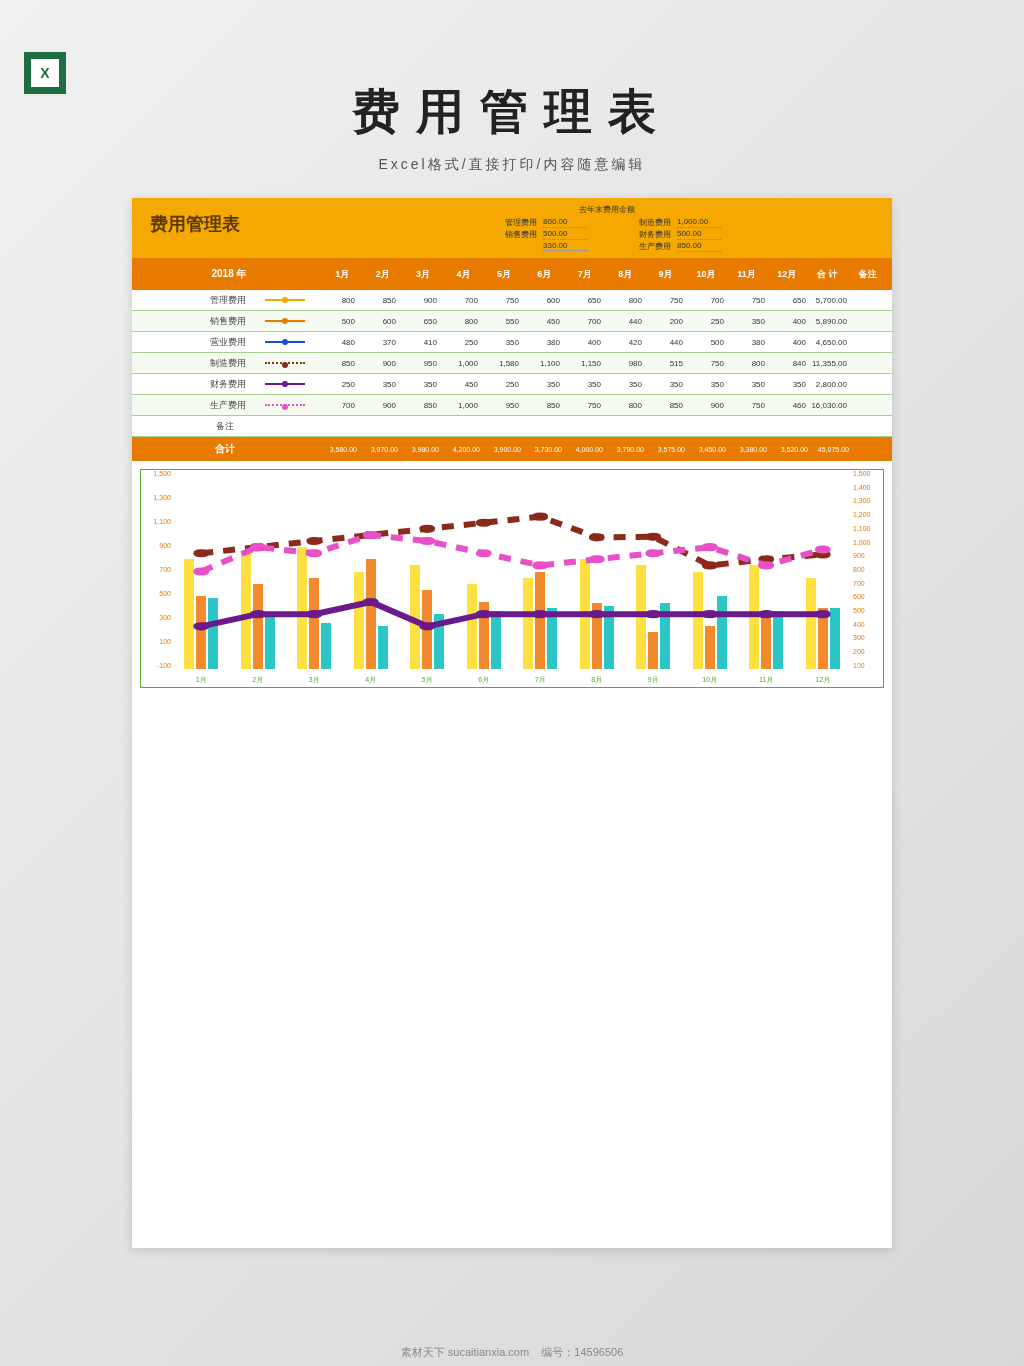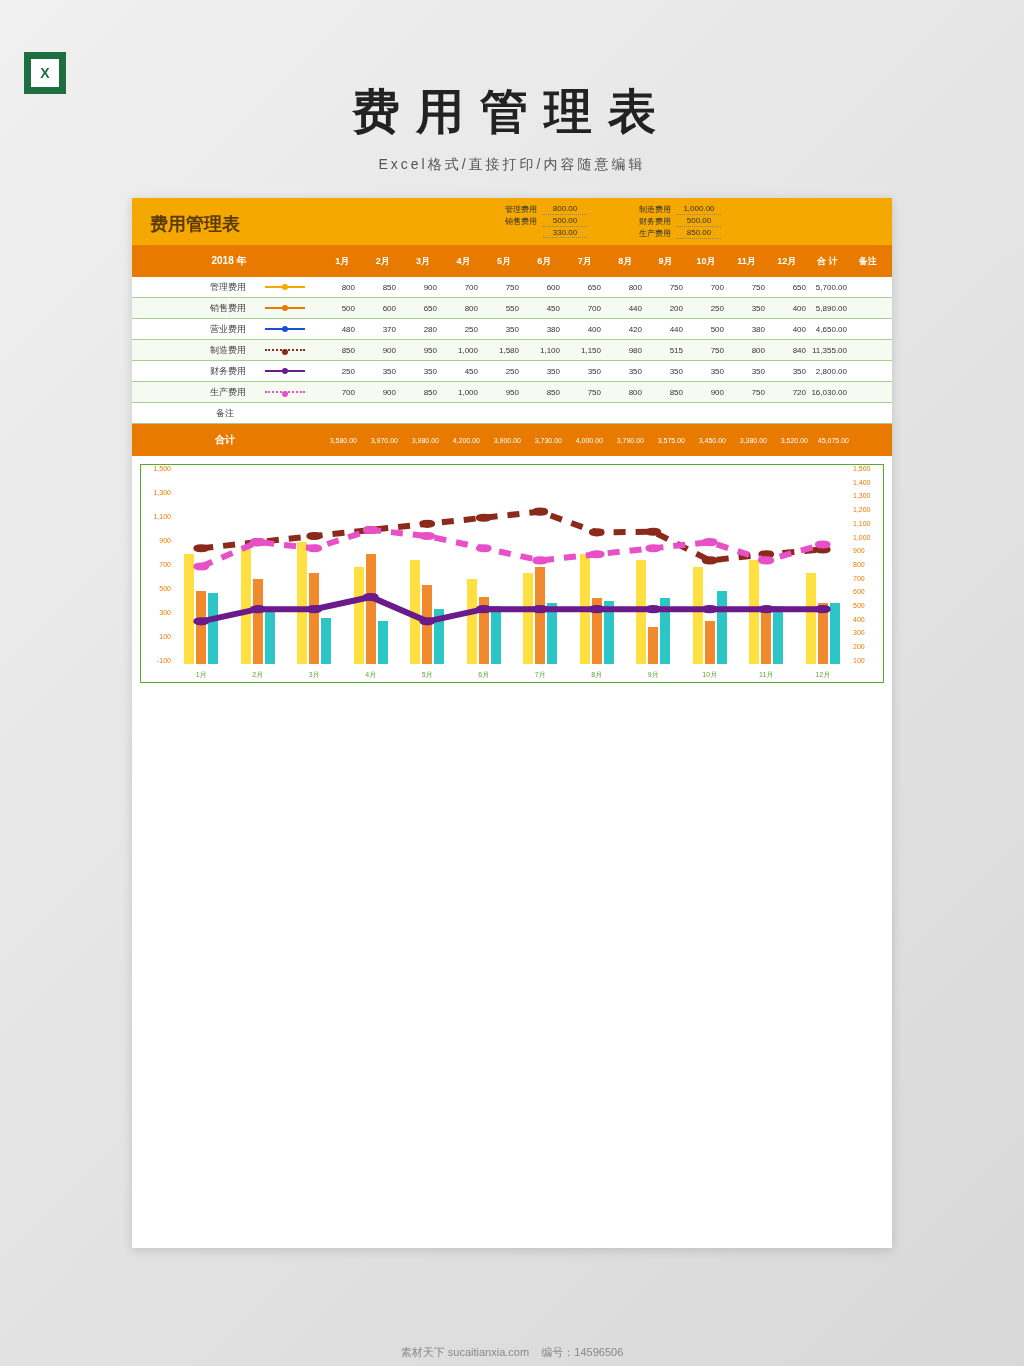--- a/index.html
+++ b/index.html
@@ -11,35 +11,35 @@
 .page{width:760px;height:1050px;margin:0 auto;background:#fff;box-shadow:0 2px 10px rgba(0,0,0,.15)}
 .header-band{background:#f4a800;padding:6px 8px}
 .header-top{display:flex;align-items:flex-start}
 .sheet-title{font-size:18px;font-weight:bold;color:#5a3a00;padding:8px 0 0 10px;width:190px}
 .last-year-block{flex:1;font-size:8px;color:#333}
 .last-year-title{text-align:center;margin-bottom:2px}
 .ly-grid{display:flex;gap:40px;justify-content:center}
 .ly-col{display:flex;flex-direction:column;gap:1px}
 .ly-row{display:flex;gap:6px}
 .ly-label{width:44px;text-align:right}
-.ly-val{width:44px;text-align:center;border-bottom:1px dotted #888}
+.ly-val{width:44px;text-align:left;border-bottom:1px dotted #888}
 .orange-bar{background:#e87a00;height:20px;display:flex;align-items:center;padding:16px 4px}
 .year-label{color:#fff;font-size:10px;font-weight:bold;width:186px;text-align:center}
 .month-hdr{flex:1;display:flex}
 .month-hdr span{flex:1;text-align:center;color:#fff;font-size:9px;font-weight:bold}
 .data-rows{}
 .data-row{display:flex;height:21px;align-items:center;border-bottom:1px solid #a8d090;background:#fff}
 .data-row:nth-child(even){background:#f6fbf2}
 .row-name{width:120px;text-align:right;padding-right:6px;font-size:9px;color:#444}
 .legend-mark{width:66px;display:flex;align-items:center;justify-content:center}
 .legend-line{width:40px;height:2px;position:relative}
 .legend-dot{width:6px;height:6px;border-radius:50%;position:absolute;top:-2px;left:17px}
 .row-vals{flex:1;display:flex}
 .row-vals span{flex:1;text-align:right;padding-right:4px;font-size:8px;color:#333}
-.total-row{background:#e87a00;height:32px;display:flex;align-items:center}
+.total-row{background:#e87a00;height:24px;display:flex;align-items:center}
 .total-label{width:186px;text-align:center;color:#fff;font-size:10px;font-weight:bold}
 .total-vals{flex:1;display:flex}
 .total-vals span{flex:1;text-align:right;padding-right:2px;font-size:7px;color:#fff}
 .chart-area{padding:8px;height:235px;position:relative}
 .chart-inner{border:1px solid #5ba82f;height:100%;position:relative}
 .y-axis-left{position:absolute;left:2px;top:0;bottom:18px;width:28px;display:flex;flex-direction:column;justify-content:space-between;font-size:7px;color:#e87a00;text-align:right}
 .y-axis-right{position:absolute;right:2px;top:0;bottom:18px;width:28px;display:flex;flex-direction:column;justify-content:space-between;font-size:7px;color:#e87a00;text-align:left}
 .plot{position:absolute;left:32px;right:32px;top:4px;bottom:18px}
 .x-axis{position:absolute;left:32px;right:32px;bottom:2px;display:flex;font-size:7px;color:#5ba82f}
 .x-axis span{flex:1;text-align:center}
@@ -58,20 +58,21 @@
   </div>
 
 <h1 class="main-title">费用管理表</h1>
 <div class="subtitle">Excel格式/直接打印/内容随意编辑</div>
 
 <div class="page">
   <div class="header-band">
     <div class="header-top">
       <div class="sheet-title">费用管理表</div>
       <div class="last-year-block">
+        <div class="last-year-title">去年末费用金额</div>
         <div class="ly-grid">
           <div class="ly-col" id="ly-left">
               <div class="ly-row">
                 <div class="ly-label">管理费用</div>
                 <div class="ly-val">800.00</div>
               </div>
               <div class="ly-row">
                 <div class="ly-label">销售费用</div>
                 <div class="ly-val">500.00</div>
               </div>
@@ -169,21 +170,21 @@
       <div class="data-row">
         <div class="row-name">营业费用</div>
         <div class="legend-mark">
           <div class="legend-line" style="background:#1a4fd6">
             <div class="legend-dot" style="background:#1a4fd6"></div>
           </div>
         </div>
         <div class="row-vals">
           <span>480</span>
           <span>370</span>
-          <span>280</span>
+          <span>410</span>
           <span>250</span>
           <span>350</span>
           <span>380</span>
           <span>400</span>
           <span>420</span>
           <span>440</span>
           <span>500</span>
           <span>380</span>
           <span>400</span>
           <span>4,650.00</span>
@@ -250,21 +251,21 @@
           <span>900</span>
           <span>850</span>
           <span>1,000</span>
           <span>950</span>
           <span>850</span>
           <span>750</span>
           <span>800</span>
           <span>850</span>
           <span>900</span>
           <span>750</span>
-          <span>720</span>
+          <span>460</span>
           <span>16,030.00</span>
           <span></span>
         </div>
       </div>
     </div>
   <div class="remark-row">
       <div class="remark-label">备注</div>
     </div>
   <div class="total-row">
     <div class="total-label">合计</div>

